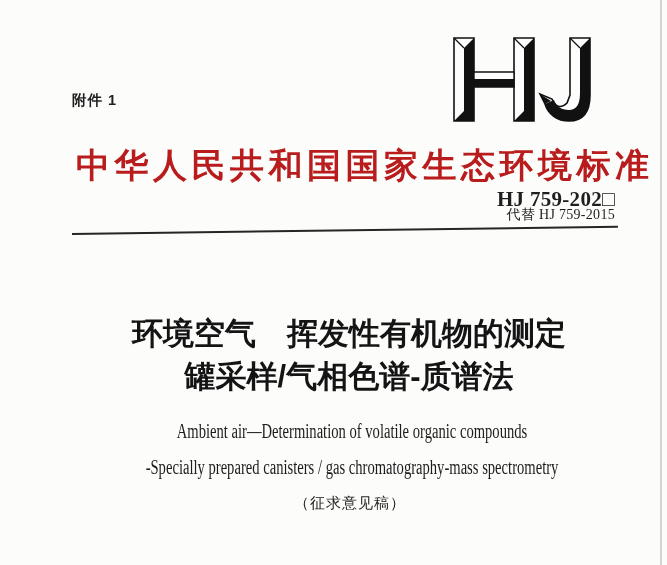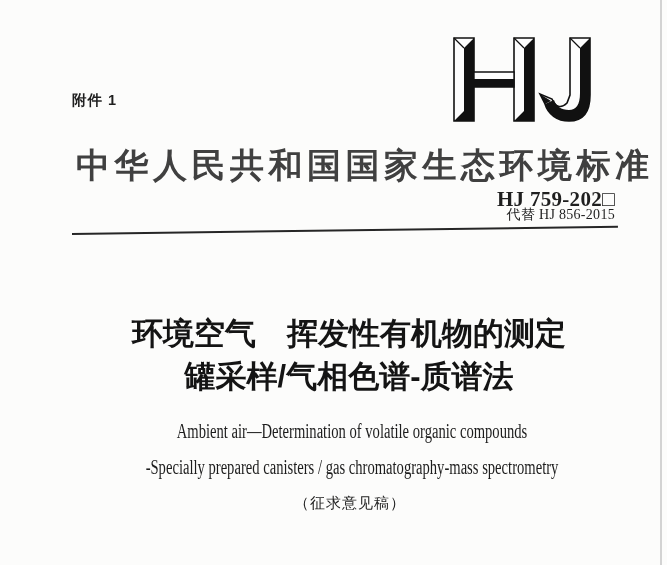--- a/index.html
+++ b/index.html
@@ -35,21 +35,21 @@
     text-align: center;
   }
 
   .hj-logo { left: 453px; top: 37px; width: 138px; height: 85px; }
   .hj-logo svg { width: 100%; height: 100%; display: block; }
 
   .standard-org-title {
     left: 76px; top: 143px;
     font-size: 34px; font-weight: 700;
     letter-spacing: 4.5px; white-space: nowrap;
-    color: #404040;
+    color: #b91c1c;
   }
 
   .standard-number {
     left: 315px; top: 187px; width: 300px;
     text-align: right;
     font-size: 21px; font-weight: 600; letter-spacing: .3px;
   }
   .replaces-note {
     left: 315px; top: 206px; width: 300px;
     text-align: right;
@@ -116,21 +116,21 @@
     <path d="M117,1 H137 V58 C137,77 129,84 116,84 C104,84 95,77 92,67 L87,57 L99,62 C102,70 108,72 114,66 L117,58 Z" fill="#fdfdfd" stroke="#111" stroke-width="1.6" stroke-linejoin="miter"></path>
     <path d="M137,1 L127,11 L127,56 C127,68 123,73 116,73 C108,73 103,69 101,63 L92,67 C95,77 104,84 116,84 C129,84 137,77 137,58 Z" fill="#111"></path>
     <path d="M117,1 L127,11" stroke="#111" stroke-width="1.2" fill="none"></path>
     <path d="M87,57 L92,67 L98,64 Z" fill="#111"></path>
   </svg>
 </div>
 
 <div class="abs standard-org-title serif">中华人民共和国国家生态环境标准</div>
 
 <div class="abs standard-number serif">HJ 759-202□</div>
-<div class="abs replaces-note serif">代替 HJ 856-2015</div>
+<div class="abs replaces-note serif">代替 HJ 759-2015</div>
 
 <div class="abs header-rule"></div>
 
 <div class="abs cn-title cn-title-1 sans">环境空气　挥发性有机物的测定</div>
 <div class="abs cn-title cn-title-2 sans">罐采样/气相色谱-质谱法</div>
 
 <div class="abs en-title en-title-1 serif">Ambient air—Determination of volatile organic compounds</div>
 <div class="abs en-title en-title-2 serif">-Specially prepared canisters / gas chromatography-mass spectrometry</div>
 
 <div class="abs draft-status sans">（征求意见稿）</div>

